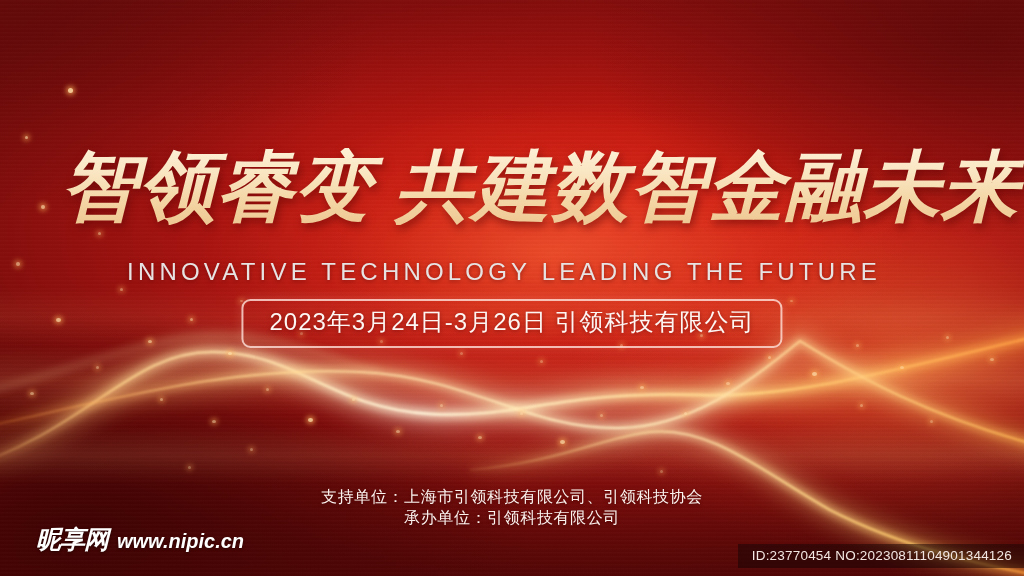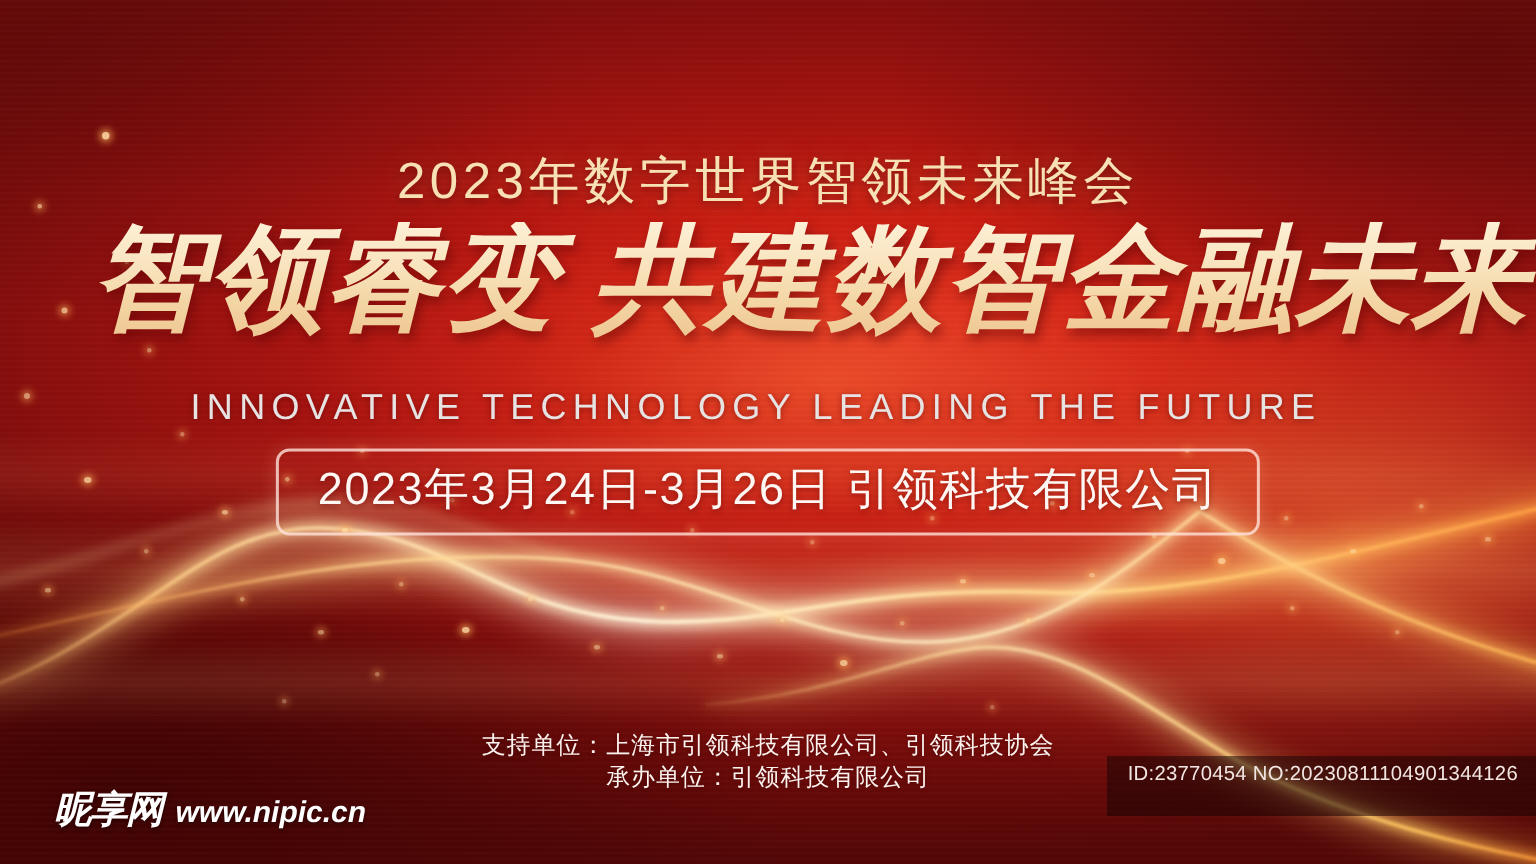--- a/index.html
+++ b/index.html
@@ -140,21 +140,21 @@
 
   .datebox {
     position: absolute;
     top: 299px;
     left: 50%;
     transform: translateX(-50%);
     box-sizing: border-box;
     padding: 5px 26px 8px 26px;
     border: 2px solid rgba(255,228,220,0.80);
     border-radius: 9px;
-    font-size: 30px;
+    font-size: 24px;
     font-weight: 500;
     letter-spacing: 1px;
     color: #fdf6f3;
     text-shadow: 0 1px 4px rgba(90,6,6,0.55);
     white-space: nowrap;
     box-shadow: 0 0 12px rgba(255,200,170,0.18);
   }
 
   .footer {
     position: absolute;
@@ -197,23 +197,23 @@
     font-weight: 700;
     font-style: italic;
     color: #ffffff;
     letter-spacing: 0px;
     text-shadow: 0 1px 3px rgba(0,0,0,0.45);
   }
 
   .idbar {
     position: absolute;
     right: 0;
-    bottom: 32px;
+    bottom: 8px;
     background: rgba(25,4,4,0.55);
-    padding: 4px 12px 21px 14px;
+    padding: 4px 12px 5px 14px;
     font-size: 13.5px;
     color: #f2e6e2;
     letter-spacing: 0.2px;
     white-space: nowrap;
   }
 </style>
 </head>
 <body>
 
 <div id="stage">
@@ -318,21 +318,20 @@
     <span class="sp" style="left:300px; top:332px; width:3px; height:3px; opacity:.4"></span>
     <span class="sp" style="left:860px; top:404px; width:3px; height:3px; opacity:.5"></span>
     <span class="sp" style="left:930px; top:420px; width:3px; height:3px; opacity:.45"></span>
     <span class="sp" style="left:240px; top:300px; width:3px; height:2px; opacity:.45"></span>
     <span class="sp" style="left:790px; top:300px; width:3px; height:2px; opacity:.45"></span>
     <span class="sp" style="left:660px; top:470px; width:3px; height:3px; opacity:.4"></span>
   </div>
 
   <div class="content">
 
-    <div class="subtitle">2023年数字世界智领未来峰会</div>
 
     <div class="headline">智领睿变 共建数智金融未来</div>
 
     <div class="tagline">INNOVATIVE TECHNOLOGY LEADING THE FUTURE</div>
 
     <div class="datebox">2023年3月24日-3月26日  引领科技有限公司</div>
 
     <div class="footer">
       <div class="footer-line l2">支持单位：上海市引领科技有限公司、引领科技协会</div>
       <div class="footer-line l1">承办单位：引领科技有限公司</div>

